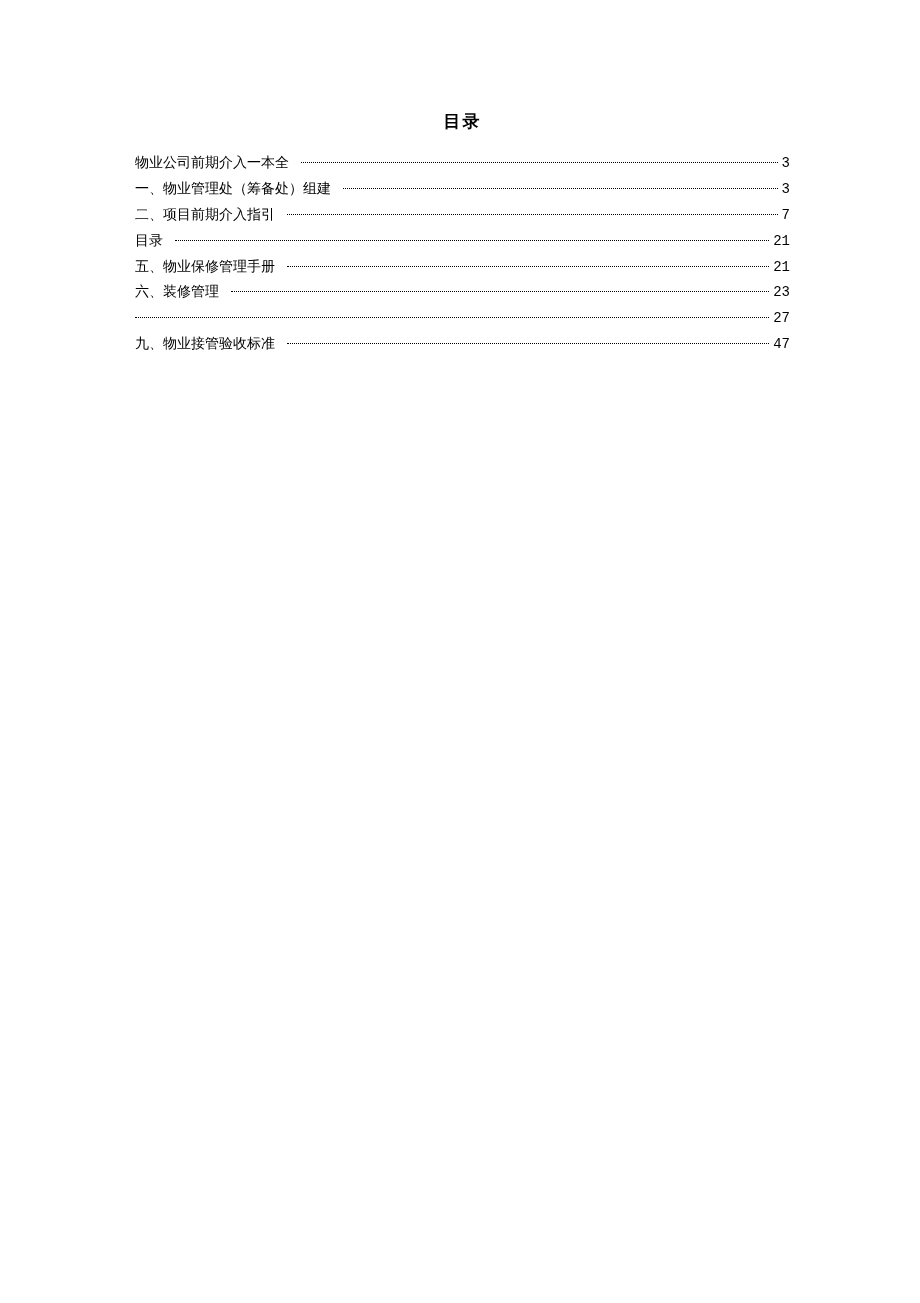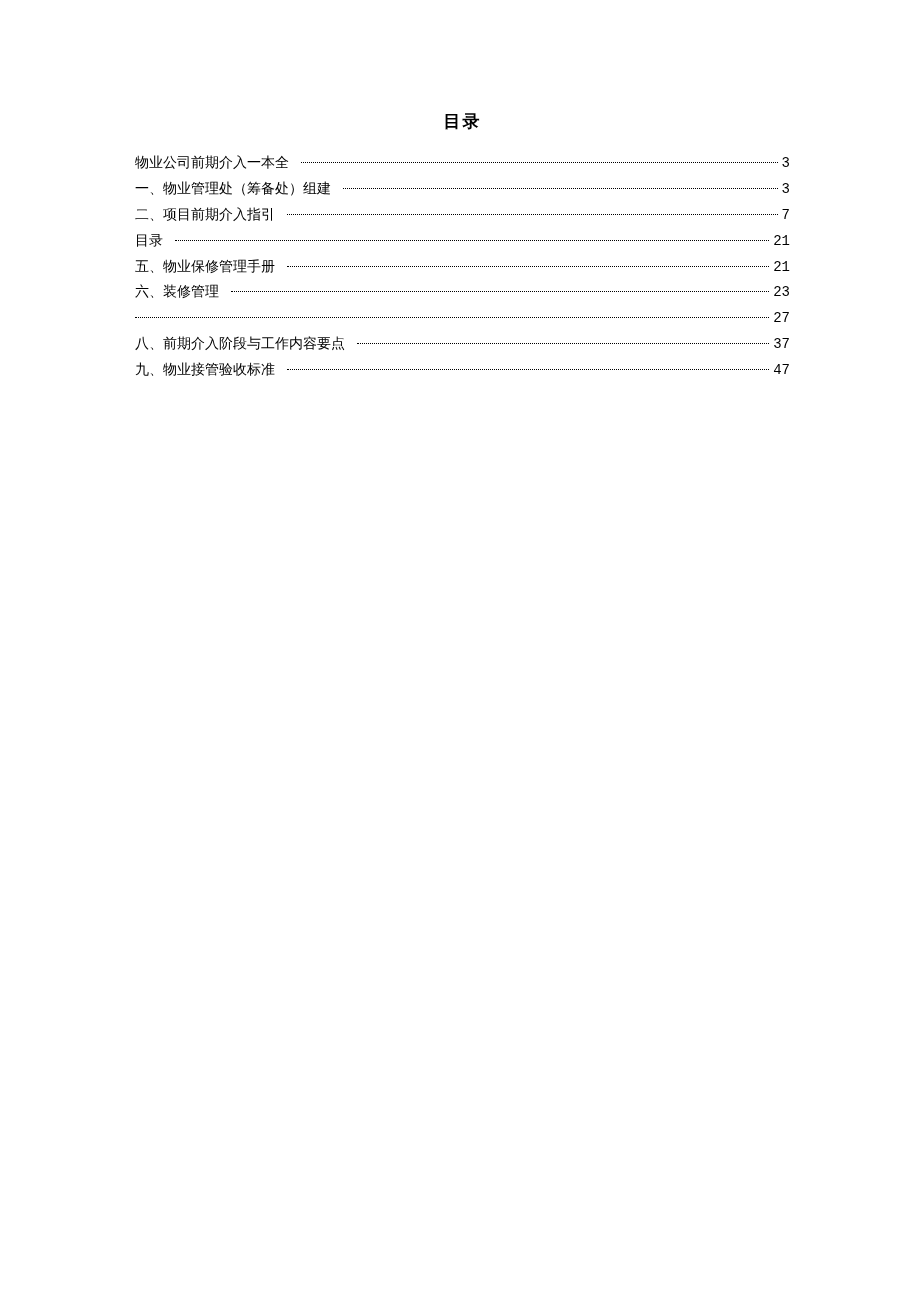--- a/index.html
+++ b/index.html
@@ -83,22 +83,17 @@
   <li class="toc-item">
     <span class="toc-label">六、装修管理</span>
     <span class="toc-dots"></span>
     <span class="toc-page">23</span>
   </li>
   <li class="toc-item">
     <span class="toc-dots"></span>
     <span class="toc-page">27</span>
   </li>
   <li class="toc-item">
-    <span class="toc-label">八、前期介入阶段与工作内容要点</span>
-    <span class="toc-dots"></span>
-    <span class="toc-page">37</span>
-  </li>
-  <li class="toc-item">
     <span class="toc-label">九、物业接管验收标准</span>
     <span class="toc-dots"></span>
     <span class="toc-page">47</span>
   </li>
 </ul>
 
 </body></html>

